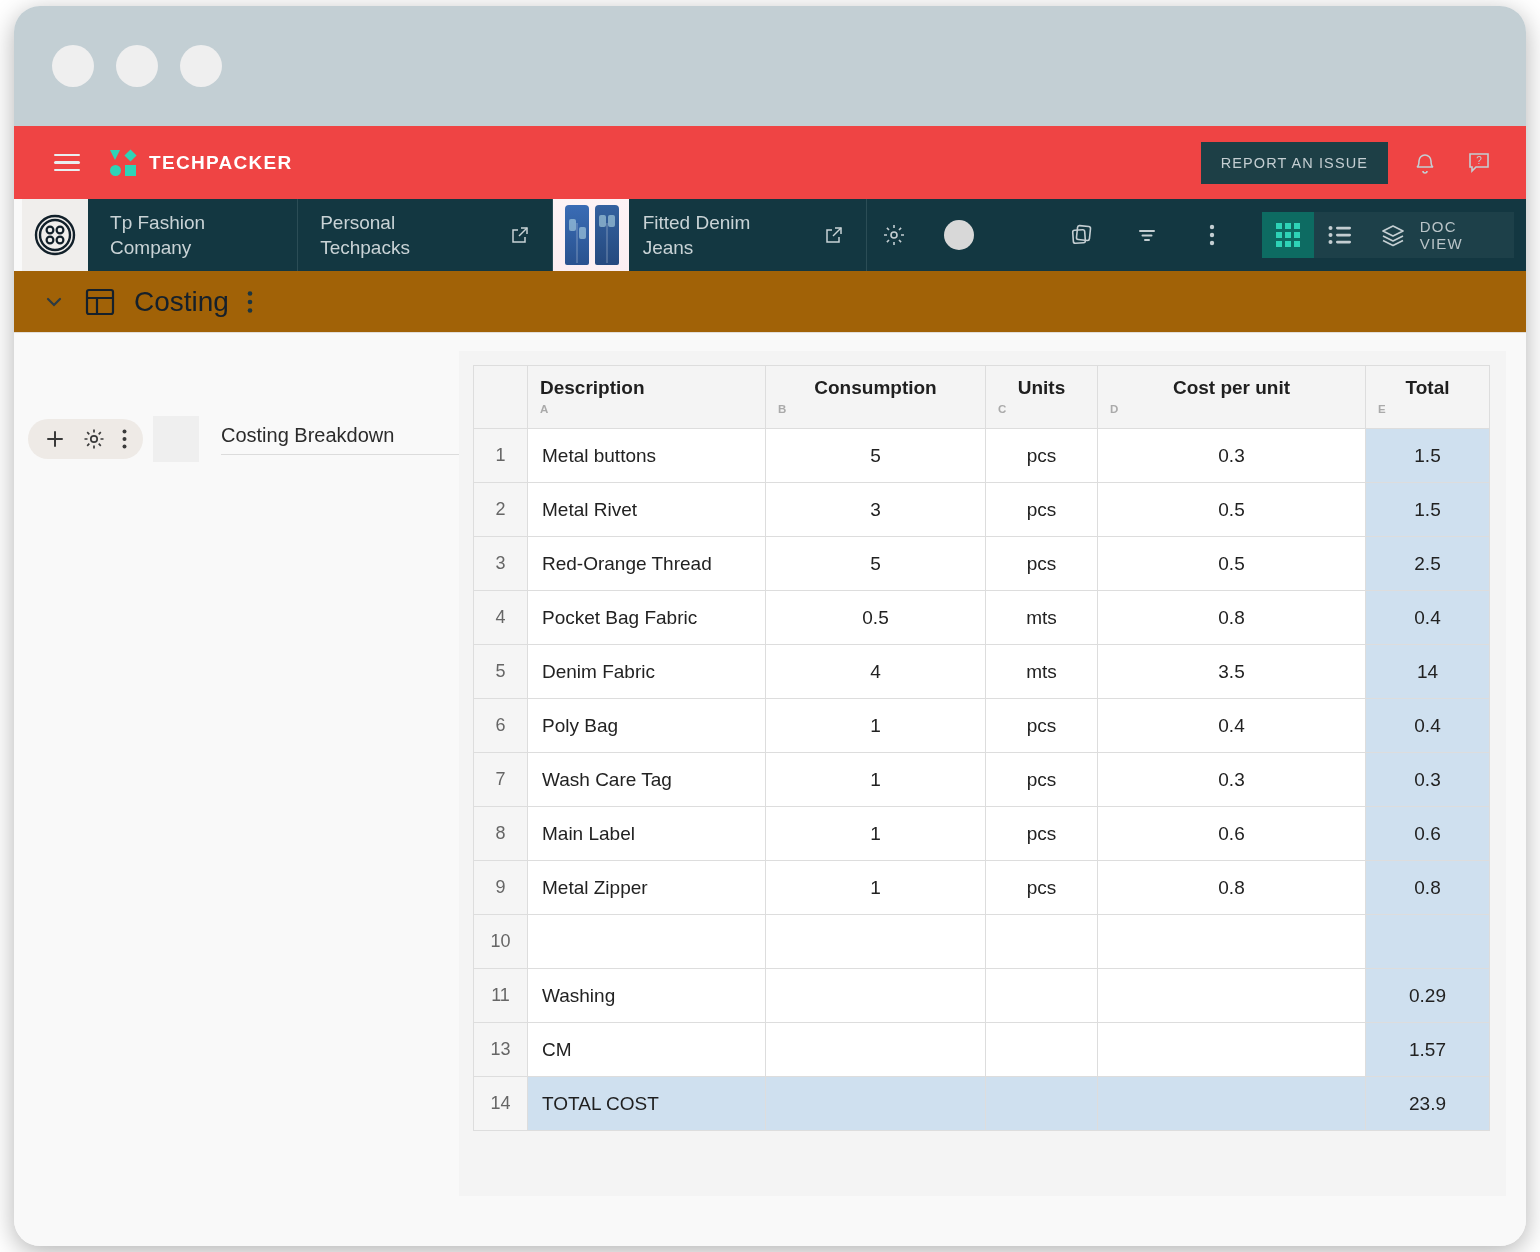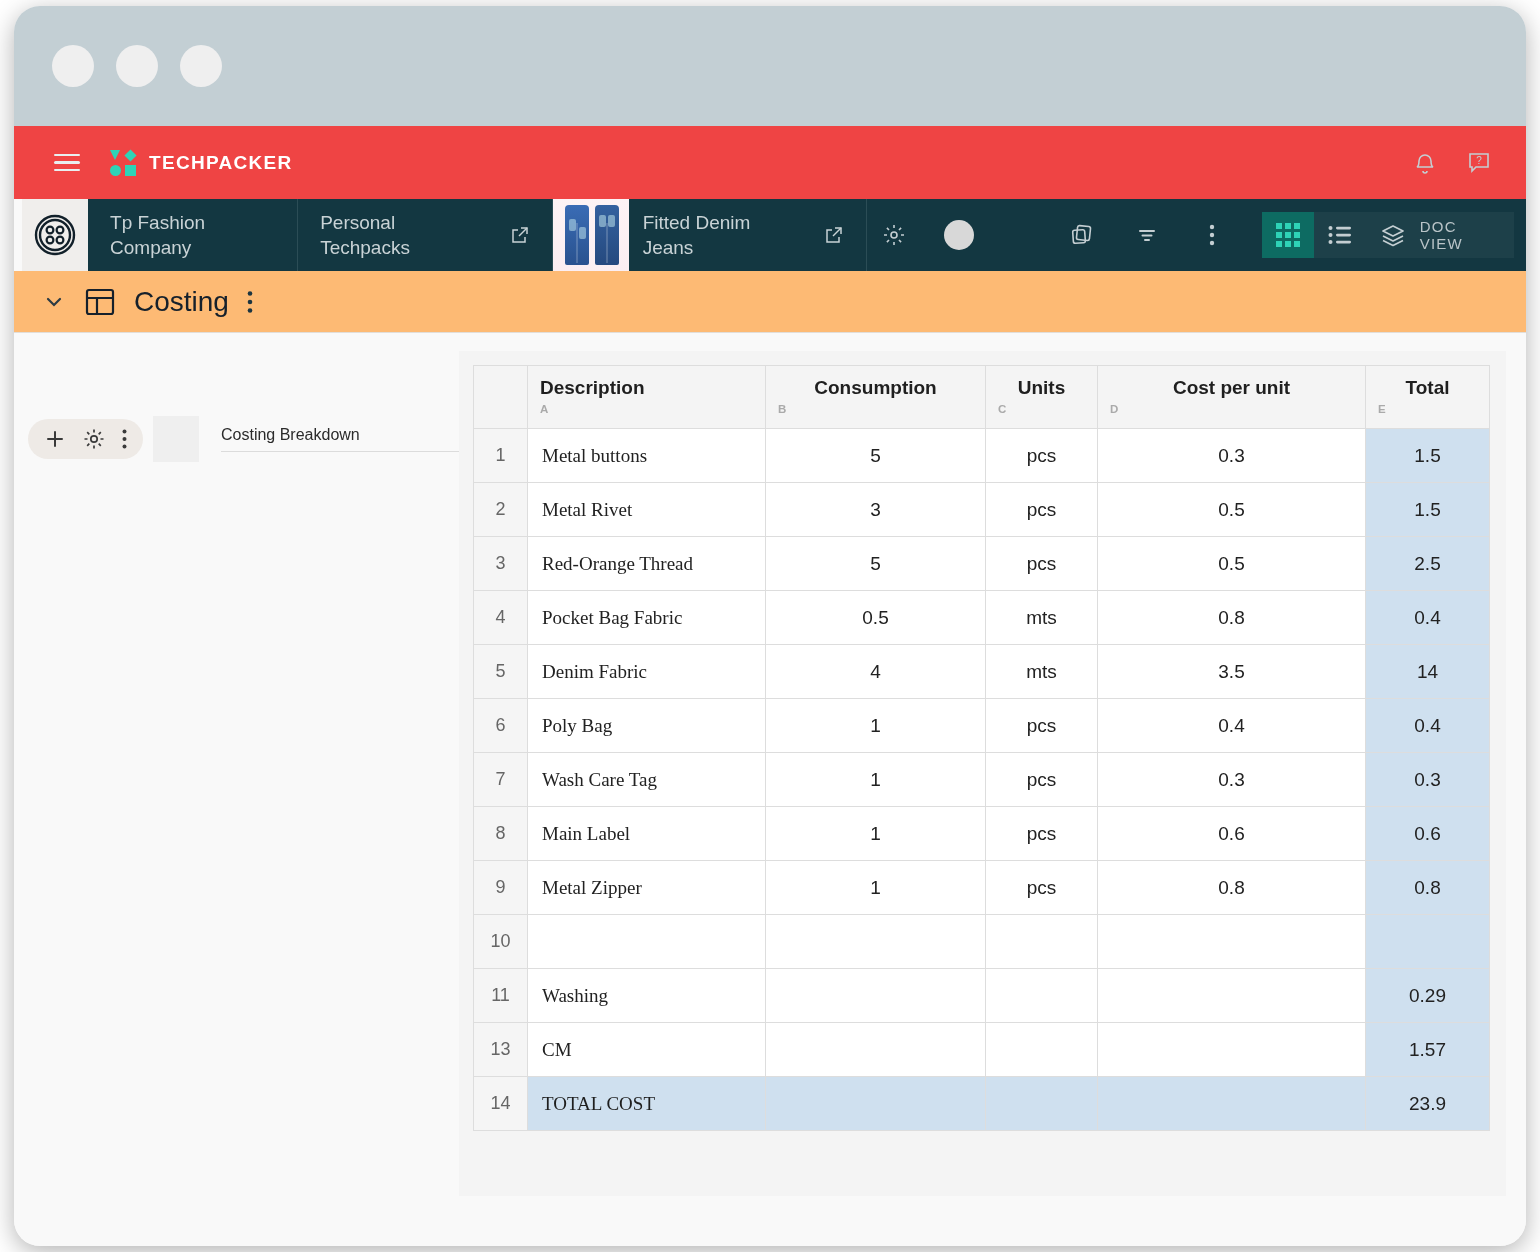--- a/index.html
+++ b/index.html
@@ -87,39 +87,39 @@
   #avatar-circle { width: 30px; height: 30px; border-radius: 50%; background: #d8d8d8; }
   #view-switch { display: flex; align-items: center; background: #1d4049; margin-left: 12px; height: 46px; }
   .vs { height: 46px; display: flex; align-items: center; justify-content: center; padding: 0 14px; cursor: pointer; }
   .vs.active { background: #0d6b62; }
   #grid-glyph { display: grid; grid-template-columns: repeat(3,6px); grid-template-rows: repeat(3,6px); gap: 3px; }
   #grid-glyph i { background: #2ed3b7; display: block; }
   #doc-view-label { color: #b9c4c8; font-size: 15px; letter-spacing: 1.2px; padding-right: 18px; }
 
   
   #sectionbar {
-    height: 62px; background: #fdba74; display: flex; align-items: center;
+    height: 62px; background: #a16207; display: flex; align-items: center;
     padding-left: 28px; gap: 18px; border-bottom: 1px solid #e2ded9;
   }
   #section-title { font-size: 28px; color: #15202b; }
 
   
   #body-area { position: relative; height: 983px; background: #f9f9f9; display: flex; }
 
   
   #left-col { width: 445px; position: relative; }
   #card-row { position: absolute; left: 14px; top: 83px; display: flex; align-items: center; }
   #card-actions {
     display: flex; align-items: center; gap: 16px;
     background: #eeeae6; border-radius: 20px; padding: 8px 16px;
   }
   .ca { cursor: pointer; display: flex; align-items: center; }
   #card-thumb { width: 46px; height: 46px; background: #efefef; margin-left: 10px; }
   #card-title-wrap { margin-left: 22px; width: 248px; border-bottom: 1px solid #dcdcdc; padding-bottom: 7px; }
-  #card-title { font-size: 16px; color: #2b2b2b; }
+  #card-title { font-size: 20px; color: #2b2b2b; }
 
   
   #table-panel {
     position: absolute; left: 445px; top: 18px;
     width: 1047px; height: 845px;
     background: #f4f4f4;
   }
   table { border-collapse: collapse; margin: 14px 0 0 14px; table-layout: fixed; }
   col.c-num   { width: 54px; }
   col.c-desc  { width: 238px; }
@@ -131,21 +131,21 @@
   thead th {
     background: #f4f4f4; border: 1px solid #ddd;
     padding: 11px 12px 7px; vertical-align: top; height: 63px;
   }
   .th-name { font-size: 19px; font-weight: bold; color: #1f1f1f; display: block; }
   .th-letter { font-size: 11.5px; color: #aaa; display: block; text-align: left; margin-top: 4px; }
   th.num-head { background: #f4f4f4; border: 1px solid #ddd; }
 
   tbody td { border: 1px solid #ddd; height: 54px; font-size: 19px; color: #222; background: #ffffff; }
   td.rownum { background: #f5f5f5; color: #666; text-align: center; font-size: 18px; }
-  td.desc  { padding-left: 14px; text-align: left; font-family: Liberation Serif, serif; }
+  td.desc  { padding-left: 14px; text-align: left; }
   td.cons, td.unit, td.cost { text-align: center; }
   td.total { text-align: center; background: #cfe0ef; }
   tr.total-row td { background: #cfe0ef; }
   tr.total-row td.rownum { background: #f5f5f5; }
   tr.total-row td.desc { color: #1f1f1f; }
 
   svg { display: block; }
 </style>
 </head>
 <body>
@@ -169,20 +169,21 @@
       <div id="logo-mark">
         <span class="lg tri"></span>
           <span class="lg dia"></span>
         <span class="lg cir"></span>
           <span class="lg sq"></span>
       </div>
       <span id="brand-text">TECHPACKER</span>
     </div>
 
     <div id="appbar-right">
+      <button id="report-btn">REPORT AN ISSUE</button>
       <span class="ic-btn">
         <svg width="22" height="24" viewBox="0 0 22 24" fill="none" stroke="#c4ced2" stroke-width="1.6">
           <path d="M5 10a6 6 0 0 1 12 0c0 5 2 6 2 6H3s2-1 2-6z"></path>
             <path d="M9 20a2 2 0 0 0 4 0"></path>
         </svg>
       </span>
       <span class="ic-btn">
         <svg width="24" height="24" viewBox="0 0 24 24" fill="none" stroke="#c4ced2" stroke-width="1.6">
           <path d="M3 3h18v13H9l-4 4v-4H3z"></path>
           <text x="12" y="12.5" font-size="10" fill="#c4ced2" stroke="none" text-anchor="middle" font-family="Liberation Sans">?</text>

